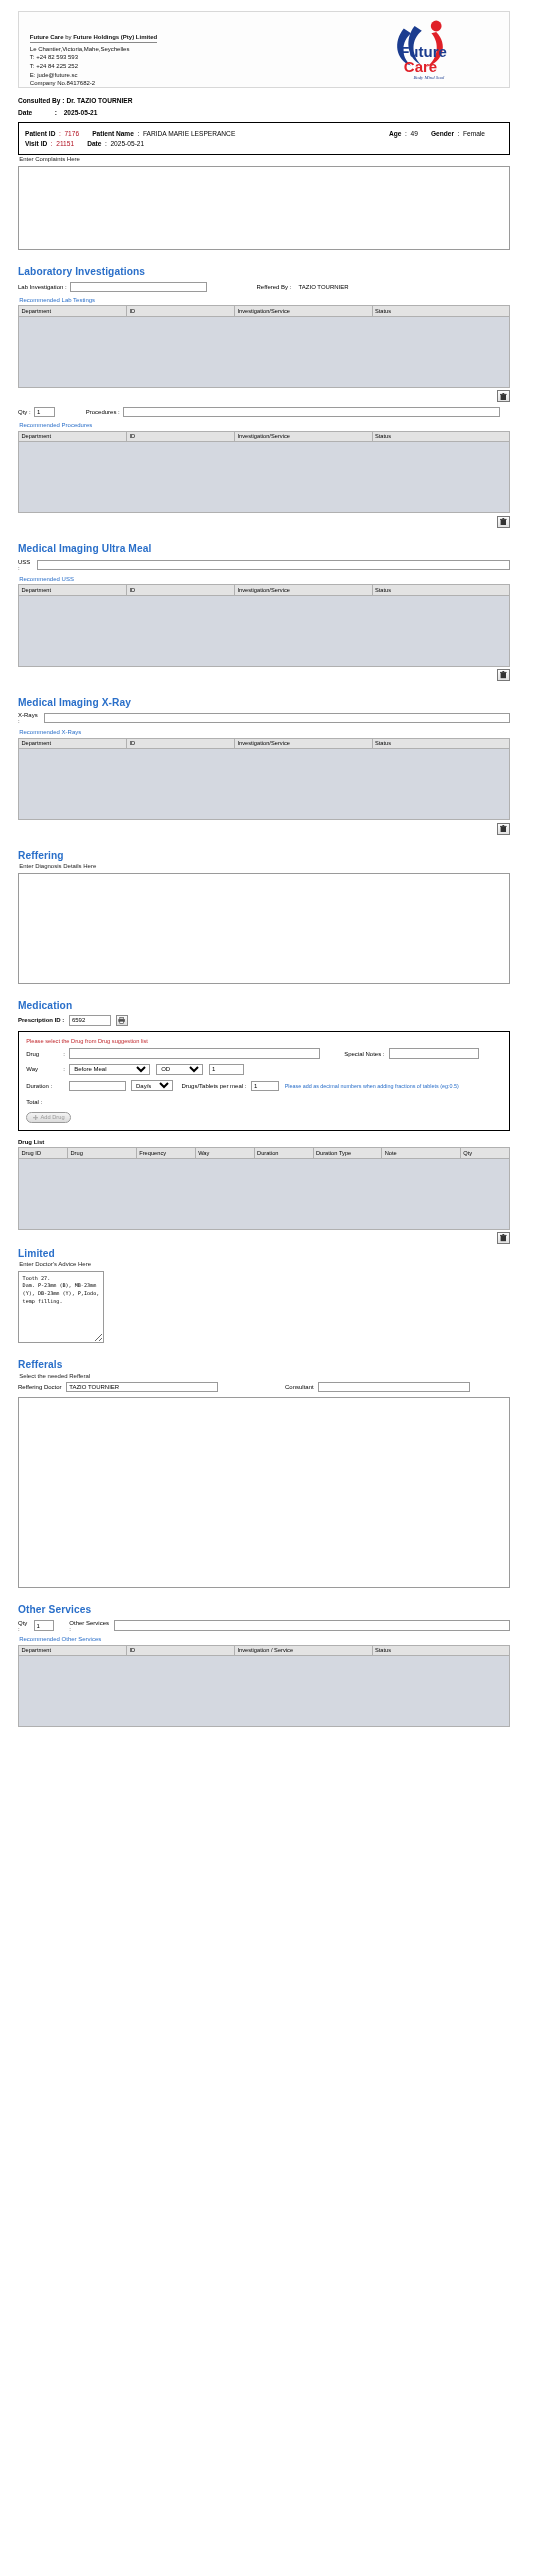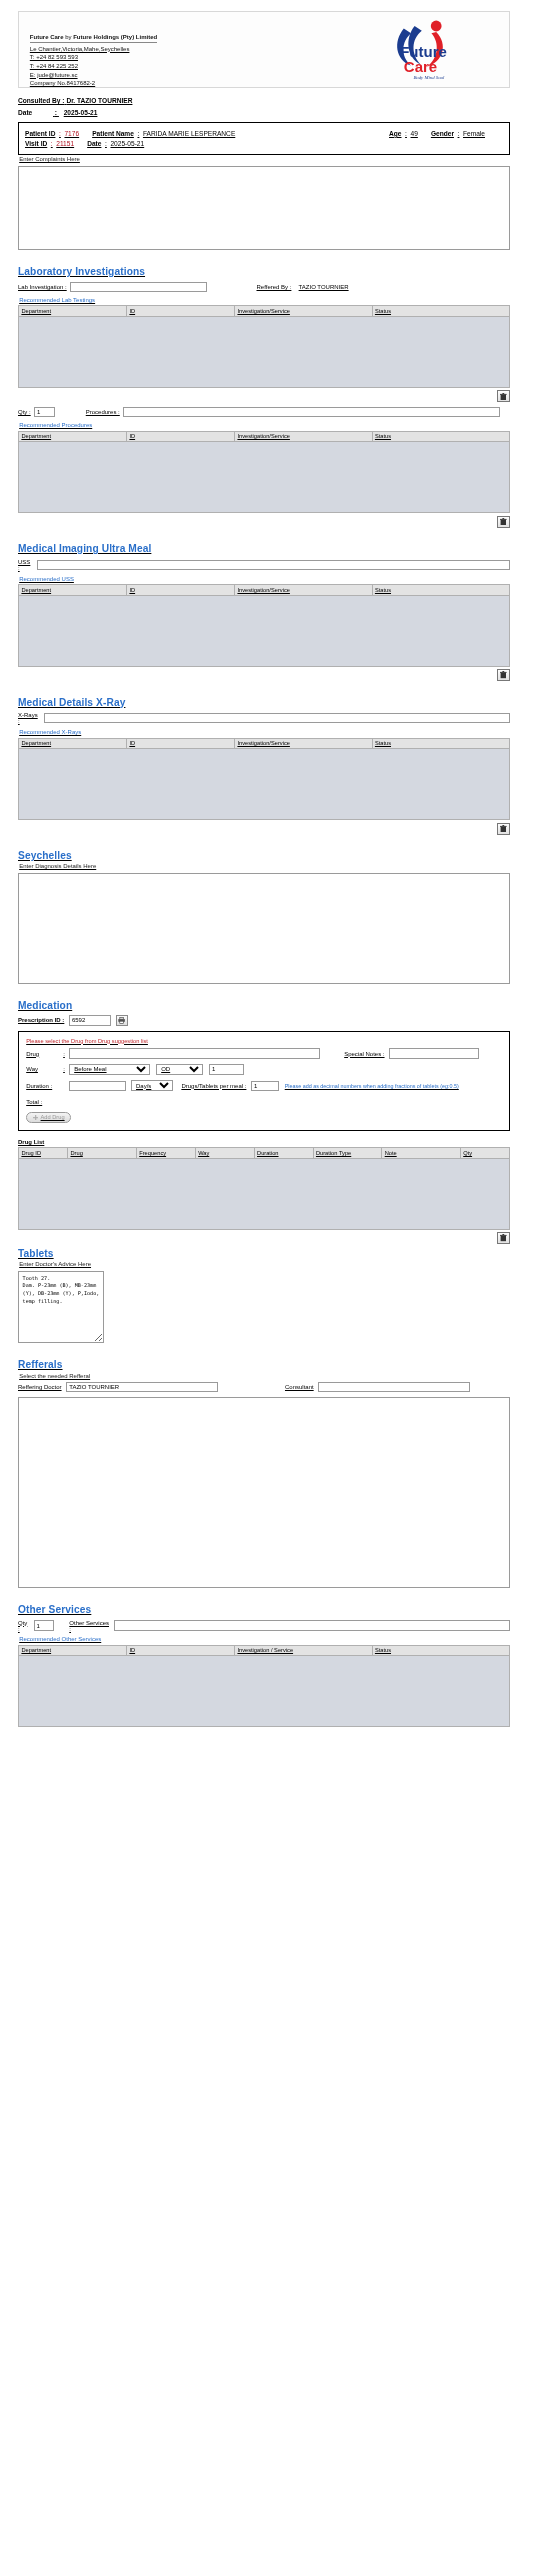--- a/index.html
+++ b/index.html
@@ -4,21 +4,21 @@
 <style>
   * { box-sizing: border-box; }
   html, body { margin:0; padding:0; }
   body {
     width: 556px;
     background: #ffffff;
     font-family: "Liberation Sans", sans-serif;
     font-size: 6.6px;
     color: #000;
   }
-  .page { width: 528px; padding: 0 18px 24px 18px; text-decoration: underline; }
+  .page { width: 528px; padding: 0 18px 24px 18px; }
 
   
   .letterhead {
     display: flex;
     align-items: flex-start;
     justify-content: space-between;
     border: 0.6px solid #d8d8d8;
     background: #fdfdfd;
     padding: 8.4px 10.8px 6px 10.8px;
     margin-top: 10.8px;
@@ -372,21 +372,21 @@
     <div class="trash-btn">
       <svg width="6.6" height="7.8" viewBox="0 0 11 13">
           <rect x="1" y="3" width="9" height="9" fill="#333"></rect>
           <rect x="0" y="1.5" width="11" height="1.6" fill="#333"></rect>
           <rect x="4" y="0" width="3" height="1.6" fill="#333"></rect>
         </svg>
     </div>
   </div>
 
   
-  <h2 class="section">Medical Details X-Ray</h2>
+  <h2 class="section">Medical Imaging X-Ray</h2>
   <div class="inline" style="margin-top:4.8px">
     <span class="lbl-sm">X-Rays :</span>
     <input class="txt" style="width: 481px;" value="">
   </div>
   <div class="rec-link">Recommended X-Rays</div>
   <table class="grid">
     <colgroup>
         <col style="width:22%">
         <col style="width:22%">
         <col style="width:28%">
@@ -408,21 +408,21 @@
     <div class="trash-btn">
       <svg width="6.6" height="7.8" viewBox="0 0 11 13">
           <rect x="1" y="3" width="9" height="9" fill="#333"></rect>
           <rect x="0" y="1.5" width="11" height="1.6" fill="#333"></rect>
           <rect x="4" y="0" width="3" height="1.6" fill="#333"></rect>
         </svg>
     </div>
   </div>
 
   
-  <h2 class="section">Seychelles</h2>
+  <h2 class="section">Reffering</h2>
   <div class="sub-note">Enter Diagnosis Details Here</div>
   <textarea class="ta" style="height: 111px;"></textarea>
 
   
   <h2 class="section">Medication</h2>
   <div class="presc-row">
     <span class="lbl">Prescription ID :</span>
     <input class="txt" style="width: 42px;" value="6592">
     <span class="icon-btn">
       <svg width="7.2" height="6.6" viewBox="0 0 12 11">
@@ -520,21 +520,21 @@
     <div class="trash-btn">
       <svg width="6.6" height="7.8" viewBox="0 0 11 13">
           <rect x="1" y="3" width="9" height="9" fill="#333"></rect>
           <rect x="0" y="1.5" width="11" height="1.6" fill="#333"></rect>
           <rect x="4" y="0" width="3" height="1.6" fill="#333"></rect>
         </svg>
     </div>
   </div>
 
   
-  <h2 class="section" style="margin-top:3.6px">Tablets</h2>
+  <h2 class="section" style="margin-top:3.6px">Limited</h2>
   <div class="sub-note">Enter Doctor's Advice Here</div>
   <textarea class="advice-box" style="">Tooth 27.
 Dam. P-23mm (B), MB-23mm (Y), DB-23mm (Y), P,Iodo, temp filling.</textarea>
 
   
   <h2 class="section">Refferals</h2>
   <div class="sub-note">Select the needed Refferal</div>
   <div class="ref-row">
     <span>Reffering Doctor</span>
     <input class="txt" style="width: 152px;" value="TAZIO TOURNIER">

